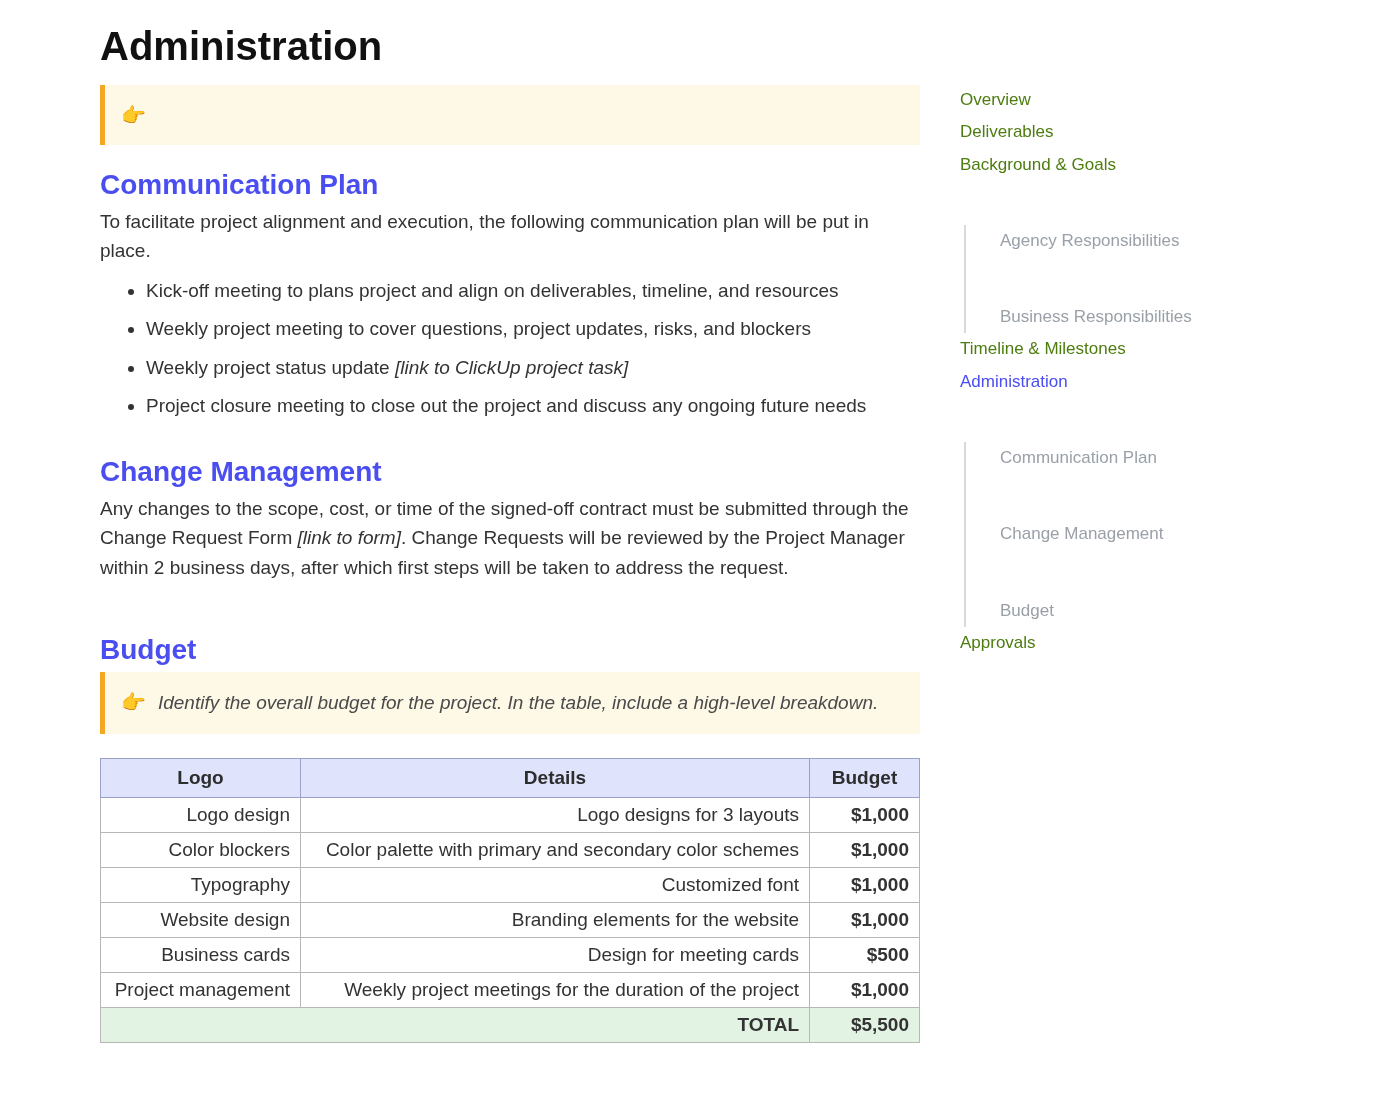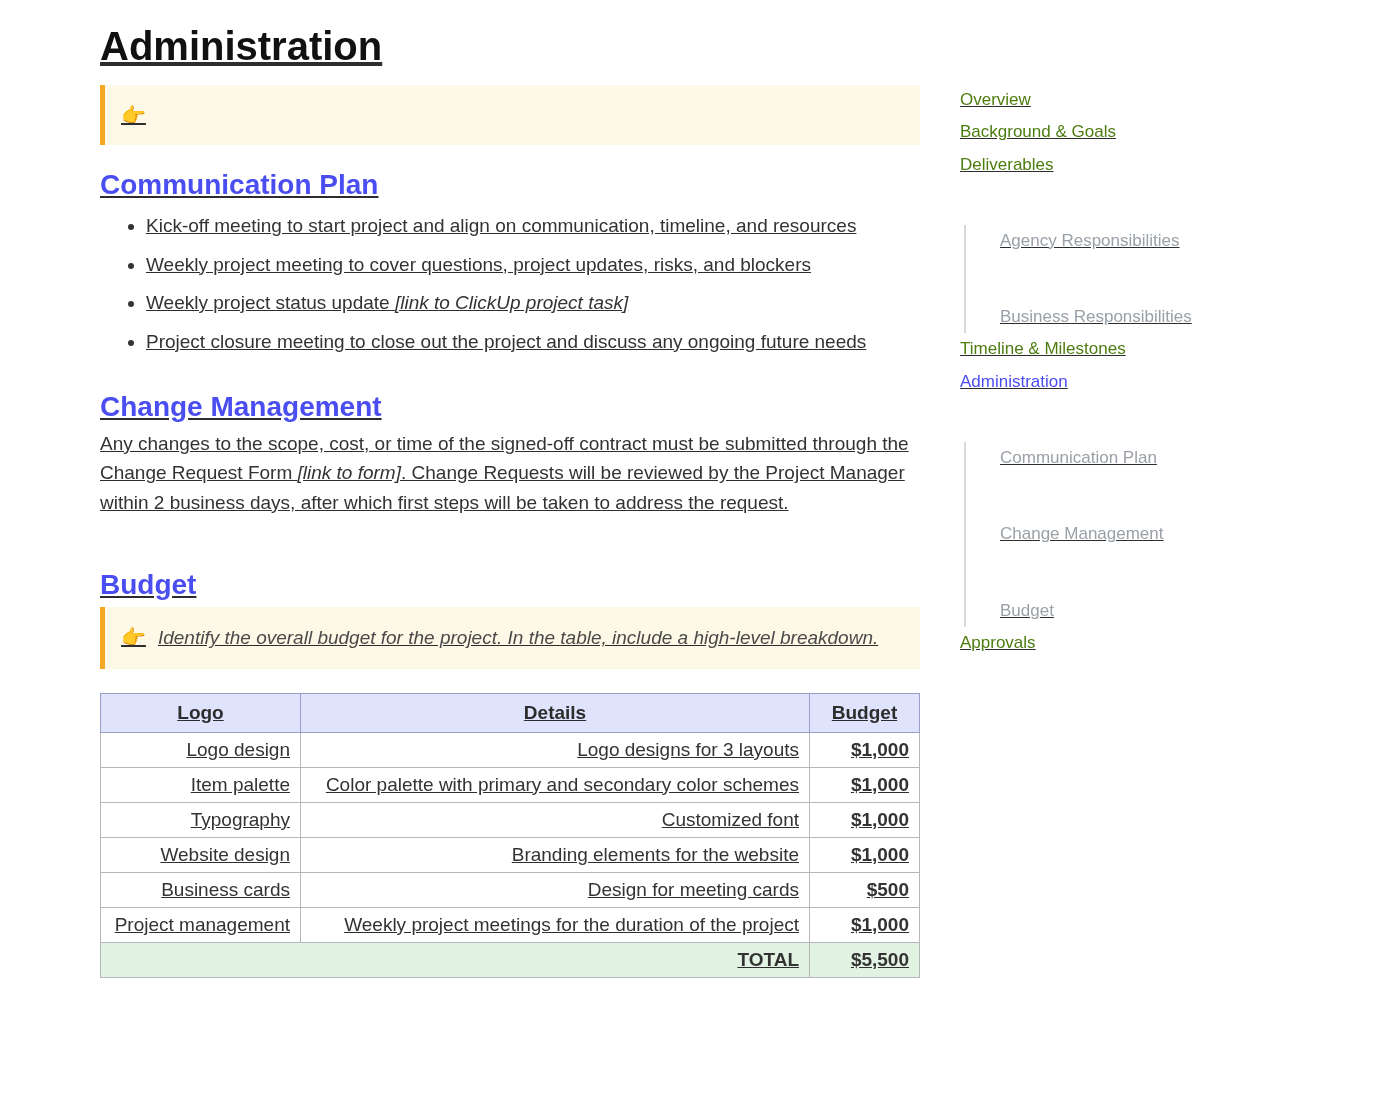--- a/index.html
+++ b/index.html
@@ -7,21 +7,20 @@
     font-family: -apple-system, BlinkMacSystemFont, "Segoe UI", Helvetica, Arial, sans-serif;
     color: #2d2d2d;
     background: #fff;
     width: 1400px;
     height: 1104px;
     overflow: hidden;
   }
   .page {
     display: flex;
     padding: 24px 40px 16px 100px;
-    text-decoration: underline;
   }
   .main {
     width: 860px;
     padding-right: 40px;
   }
   .sidebar {
     width: 260px;
     padding-top: 60px;
     font-size: 17px;
     line-height: 1.9;
@@ -126,22 +125,23 @@
 <div class="page">
   <div class="main">
 
     <h1>Administration</h1>
 
     <div class="callout">
       <span class="hand">👉</span>
     </div>
 
     <h2>Communication Plan</h2>
+    <p class="para">To facilitate project alignment and execution, the following communication plan will be put in place.</p>
     <ul class="plan" id="comm-plan-list">
-        <li><span>Kick-off meeting to start project and align on communication, timeline, and resources</span></li>
+        <li><span>Kick-off meeting to plans project and align on deliverables, timeline, and resources</span></li>
         <li><span>Weekly project meeting to cover questions, project updates, risks, and blockers</span></li>
         <li><span>Weekly project status update </span><span class="link-ph">[link to ClickUp project task]</span></li>
         <li><span>Project closure meeting to close out the project and discuss any ongoing future needs</span></li>
       </ul>
 
     <h2>Change Management</h2>
     <p class="para">
       <span>Any changes to the scope, cost, or time of the signed-off contract must be submitted through the Change Request Form </span><span class="link-ph">[link to form]</span><span>. Change Requests will be reviewed by the Project Manager within 2 business days, after which first steps will be taken to address the request.</span>
     </p>
 
@@ -167,21 +167,21 @@
           <th>Budget</th>
         </tr>
       </thead>
       <tbody id="budget-body">
           <tr>
             <td>Logo design</td>
             <td>Logo designs for 3 layouts</td>
             <td class="amount">$1,000</td>
           </tr>
           <tr>
-            <td>Item palette</td>
+            <td>Color blockers</td>
             <td>Color palette with primary and secondary color schemes</td>
             <td class="amount">$1,000</td>
           </tr>
           <tr>
             <td>Typography</td>
             <td>Customized font</td>
             <td class="amount">$1,000</td>
           </tr>
           <tr>
             <td>Website design</td>
@@ -203,22 +203,22 @@
             <td class="amount">$5,500</td>
           </tr>
         </tbody>
     </table>
 
   </div>
 
   <div class="sidebar">
     <div id="nav">
         <div class="nav-item">Overview</div>
+        <div class="nav-item">Deliverables</div>
         <div class="nav-item">Background &amp; Goals</div>
-        <div class="nav-item">Deliverables</div>
         <div class="nav-divider">
           <div class="nav-item lvl2">Agency Responsibilities</div>
           <div class="nav-item lvl2">Business Responsibilities</div>
         </div>
         <div class="nav-item">Timeline &amp; Milestones</div>
         <div class="nav-item active">Administration</div>
         <div class="nav-divider">
           <div class="nav-item lvl2">Communication Plan</div>
           <div class="nav-item lvl2">Change Management</div>
           <div class="nav-item lvl2">Budget</div>

